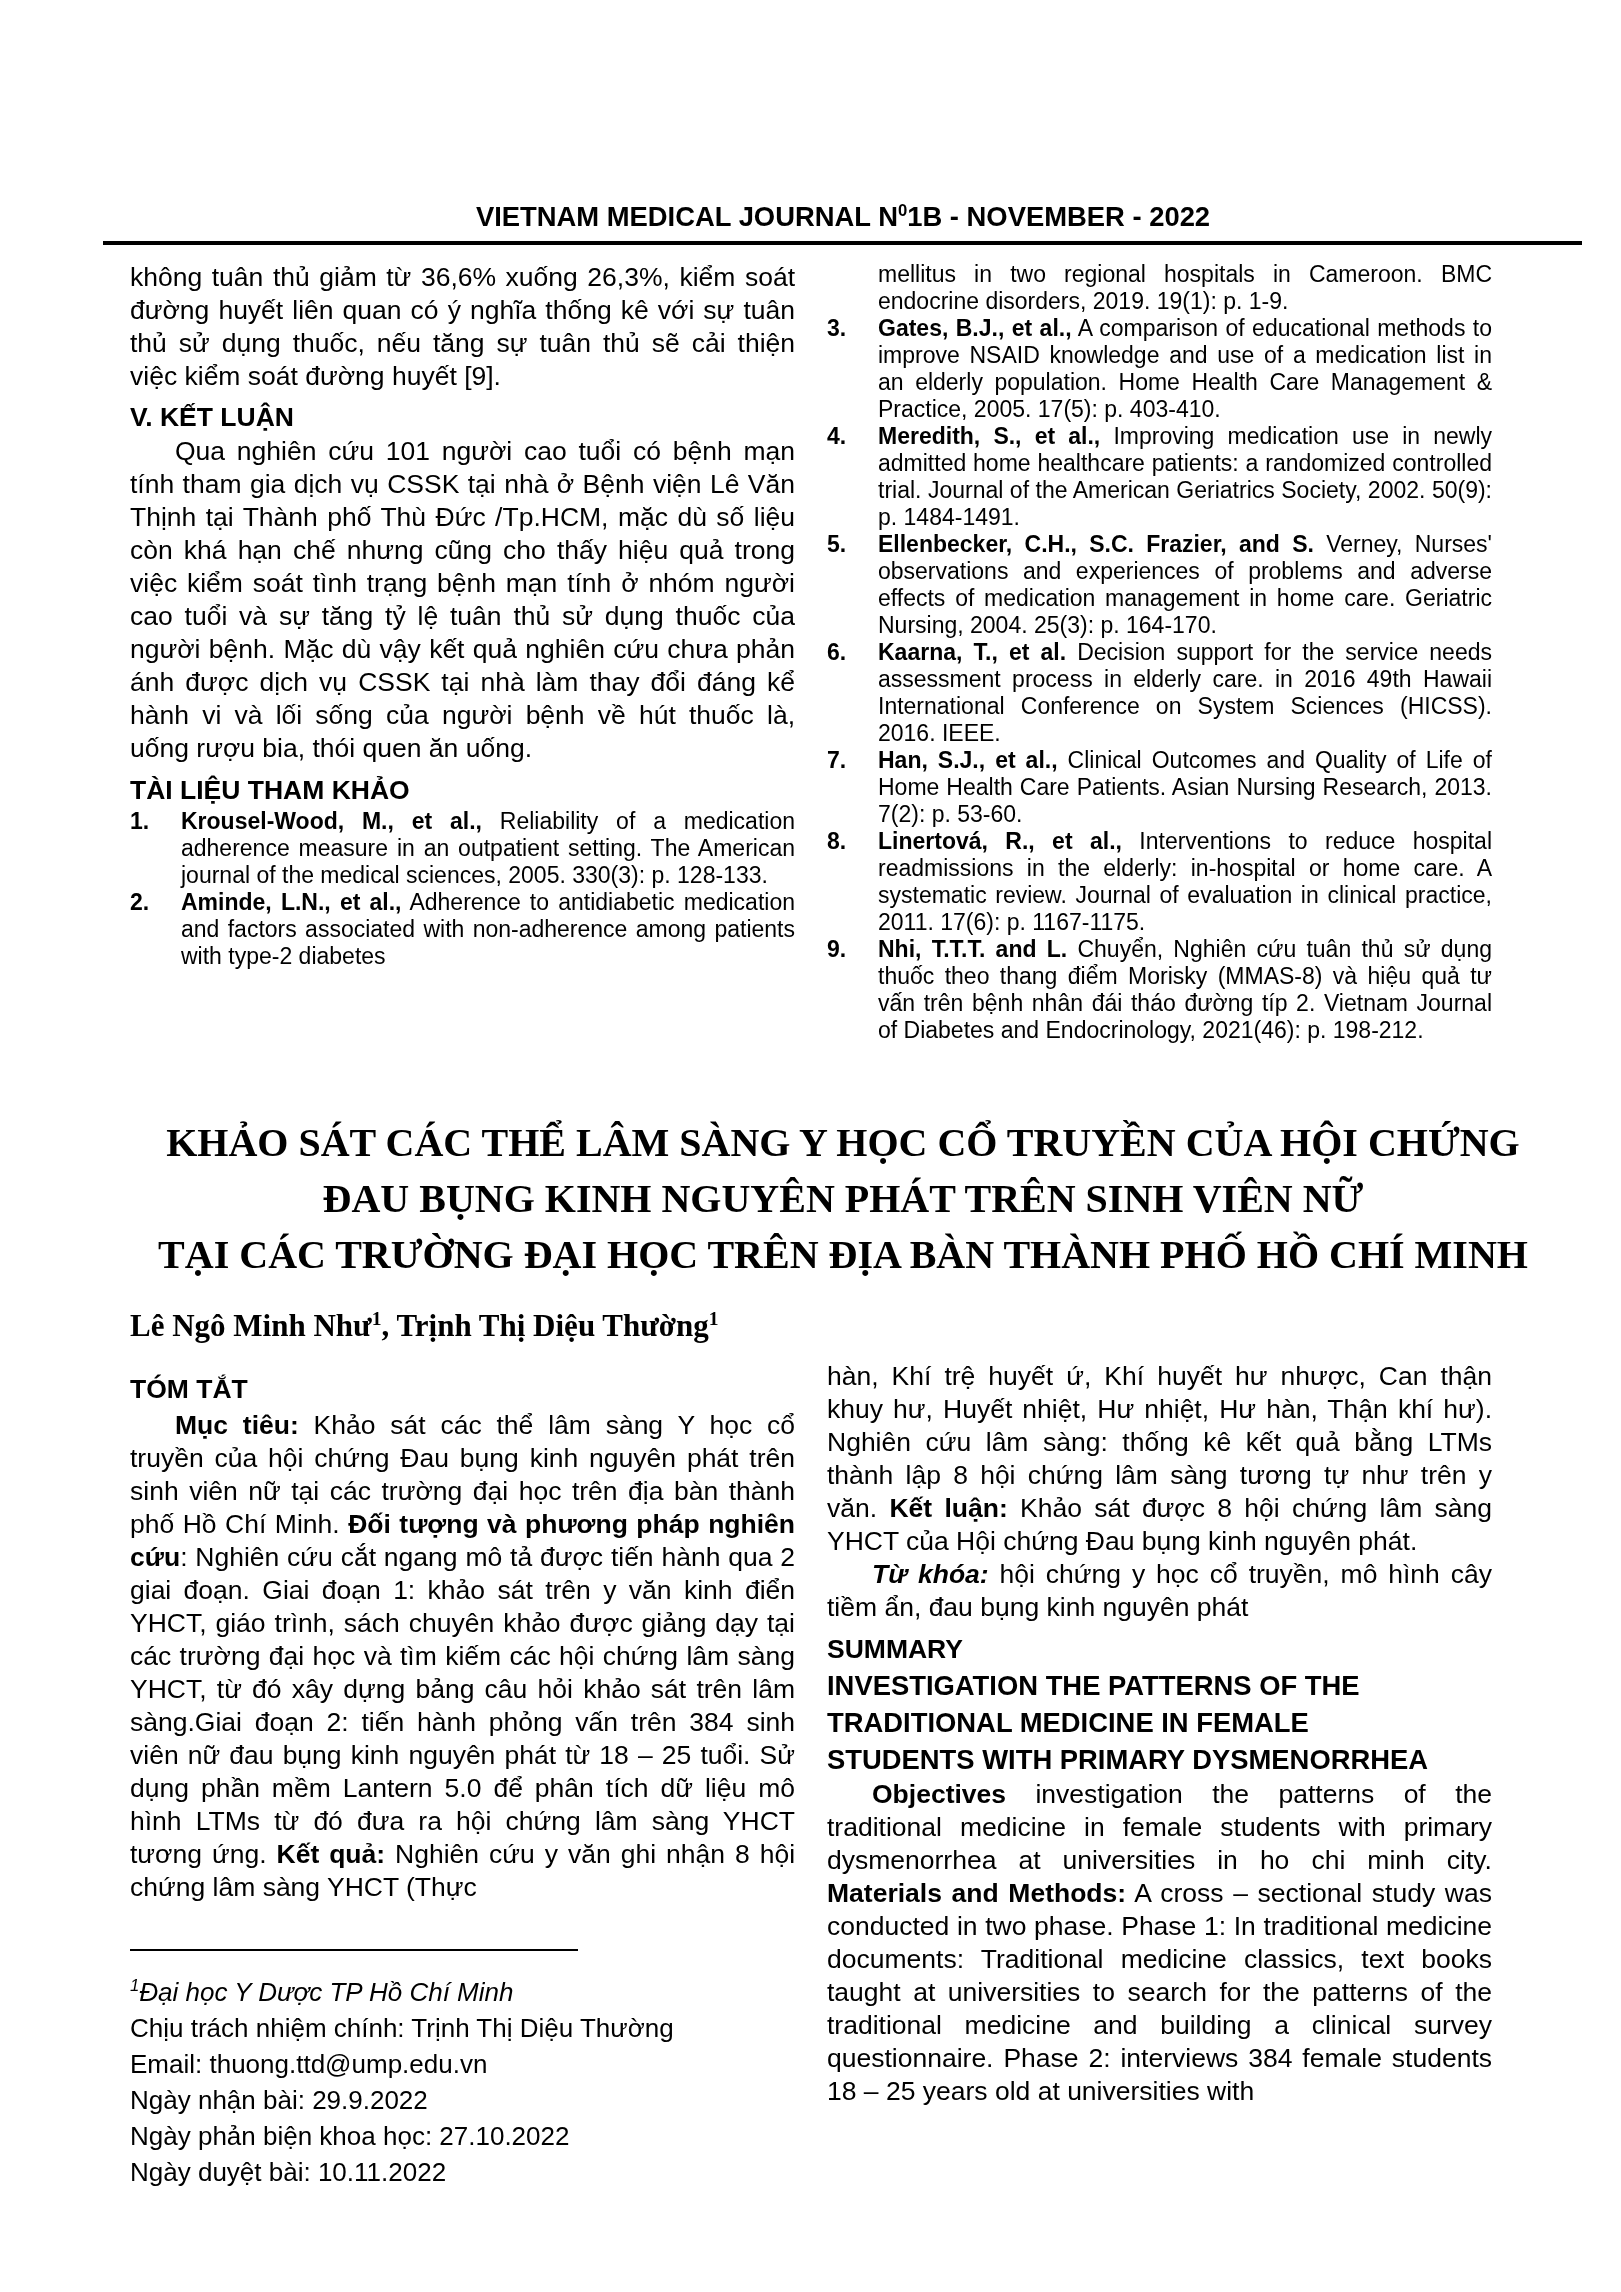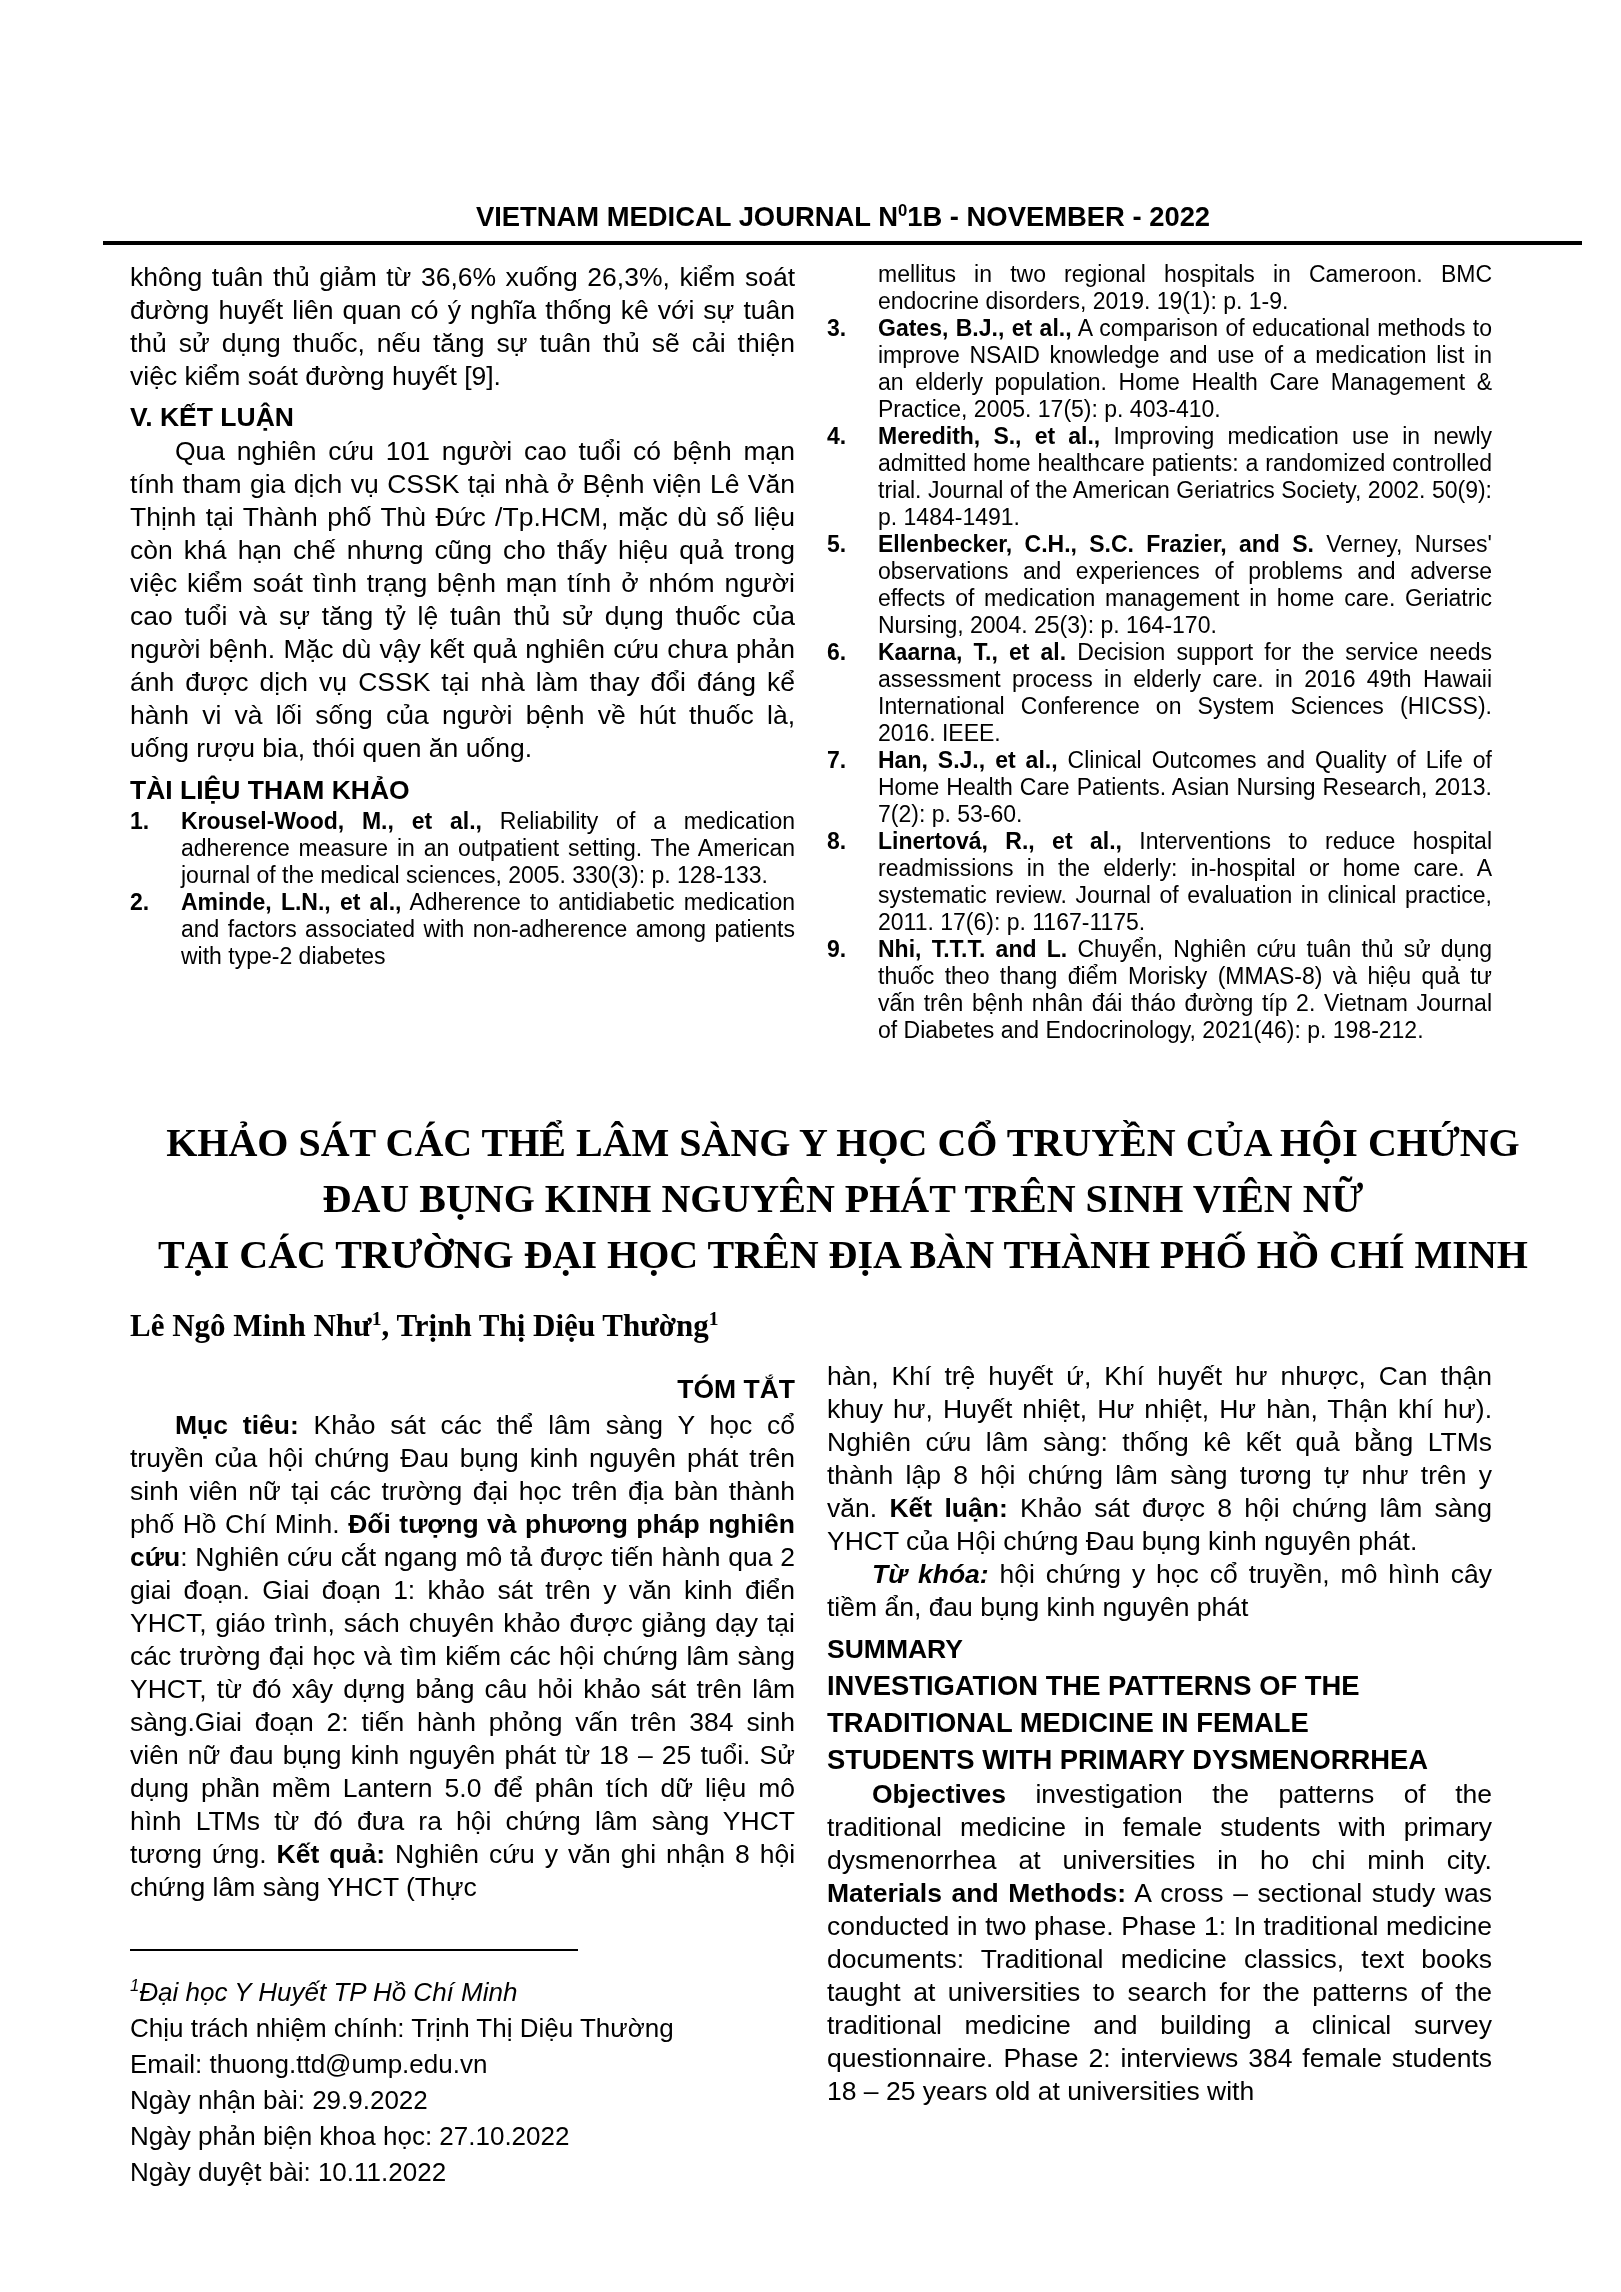--- a/index.html
+++ b/index.html
@@ -40,21 +40,21 @@
     font-family:"Liberation Serif",serif;font-weight:bold;
     font-size:40px;line-height:56px;text-align:center;
     margin-top:71px;
   }
   .authors{
     font-family:"Liberation Serif",serif;font-weight:bold;
     font-size:31px;text-align:left;margin:25.5px 2px 5.9px 0;
   }
   .authors sup{font-size:19.6px;}
 
-  .abstract-heading{font-size:26.5px;font-weight:bold;margin:13.7px 0 3.9px 0;text-align:right;}
+  .abstract-heading{font-size:26.5px;font-weight:bold;margin:13.7px 0 3.9px 0;}
 
   .footnote{margin-top:45px;}
   .fnrule{border:none;border-top:2.9px solid #000;width:448px;margin:0 0 17.6px 0;}
   .fn-line{font-size:26px;line-height:36px;}
   .fn-aff{font-style:italic;}
   .fn-aff sup{font-size:16.7px;font-style:italic;}
 
   .summary-heading{font-size:26.5px;font-weight:bold;margin:9.8px 0 2px 0;}
   .en-title{font-size:27.4px;font-weight:bold;line-height:37px;text-align:left;}
 </style>
@@ -126,21 +126,21 @@
 
     <div class="authors"><span>Lê Ngô Minh Như</span><sup>1</sup><span>, </span><span>Trịnh Thị Diệu Thường</span><sup>1</sup></div>
 
     <div class="cols">
       <div class="col">
         <div class="abstract-heading">TÓM TẮT</div>
         <div class="body-text indent"><span class="b">Mục tiêu:</span><span> Khảo sát các thể lâm sàng Y học cổ truyền của hội chứng Đau bụng kinh nguyên phát trên sinh viên nữ tại các trường đại học trên địa bàn thành phố Hồ Chí Minh. </span><span class="b">Đối tượng và phương pháp nghiên cứu</span><span>: Nghiên cứu cắt ngang mô tả được tiến hành qua 2 giai đoạn. Giai đoạn 1: khảo sát trên y văn kinh điển YHCT, giáo trình, sách chuyên khảo được giảng dạy tại các trường đại học và tìm kiếm các hội chứng lâm sàng YHCT, từ đó xây dựng bảng câu hỏi khảo sát trên lâm sàng.Giai đoạn 2: tiến hành phỏng vấn trên 384 sinh viên nữ đau bụng kinh nguyên phát từ 18 – 25 tuổi. Sử dụng phần mềm Lantern 5.0 để phân tích dữ liệu mô hình LTMs từ đó đưa ra hội chứng lâm sàng YHCT tương ứng. </span><span class="b">Kết quả:</span><span> Nghiên cứu y văn ghi nhận 8 hội chứng lâm sàng YHCT (Thực</span></div>
 
         <div class="footnote">
           <hr class="fnrule">
-          <div class="fn-line fn-aff"><sup>1</sup><span>Đại học Y Huyết TP Hồ Chí Minh</span></div>
+          <div class="fn-line fn-aff"><sup>1</sup><span>Đại học Y Dược TP Hồ Chí Minh</span></div>
           <div class="fn-line">Chịu trách nhiệm chính: Trịnh Thị Diệu Thường</div>
           <div class="fn-line">Email: thuong.ttd@ump.edu.vn</div>
           <div class="fn-line">Ngày nhận bài: 29.9.2022</div>
           <div class="fn-line">Ngày phản biện khoa học: 27.10.2022</div>
           <div class="fn-line">Ngày duyệt bài: 10.11.2022</div>
         </div>
       </div>
 
       <div class="col">
         <div class="body-text"><span>hàn, Khí trệ huyết ứ, Khí huyết hư nhược, Can thận khuy hư, Huyết nhiệt, Hư nhiệt, Hư hàn, Thận khí hư). Nghiên cứu lâm sàng: thống kê kết quả bằng LTMs thành lập 8 hội chứng lâm sàng tương tự như trên y văn. </span><span class="b">Kết luận:</span><span> Khảo sát được 8 hội chứng lâm sàng YHCT của Hội chứng Đau bụng kinh nguyên phát.</span></div>

